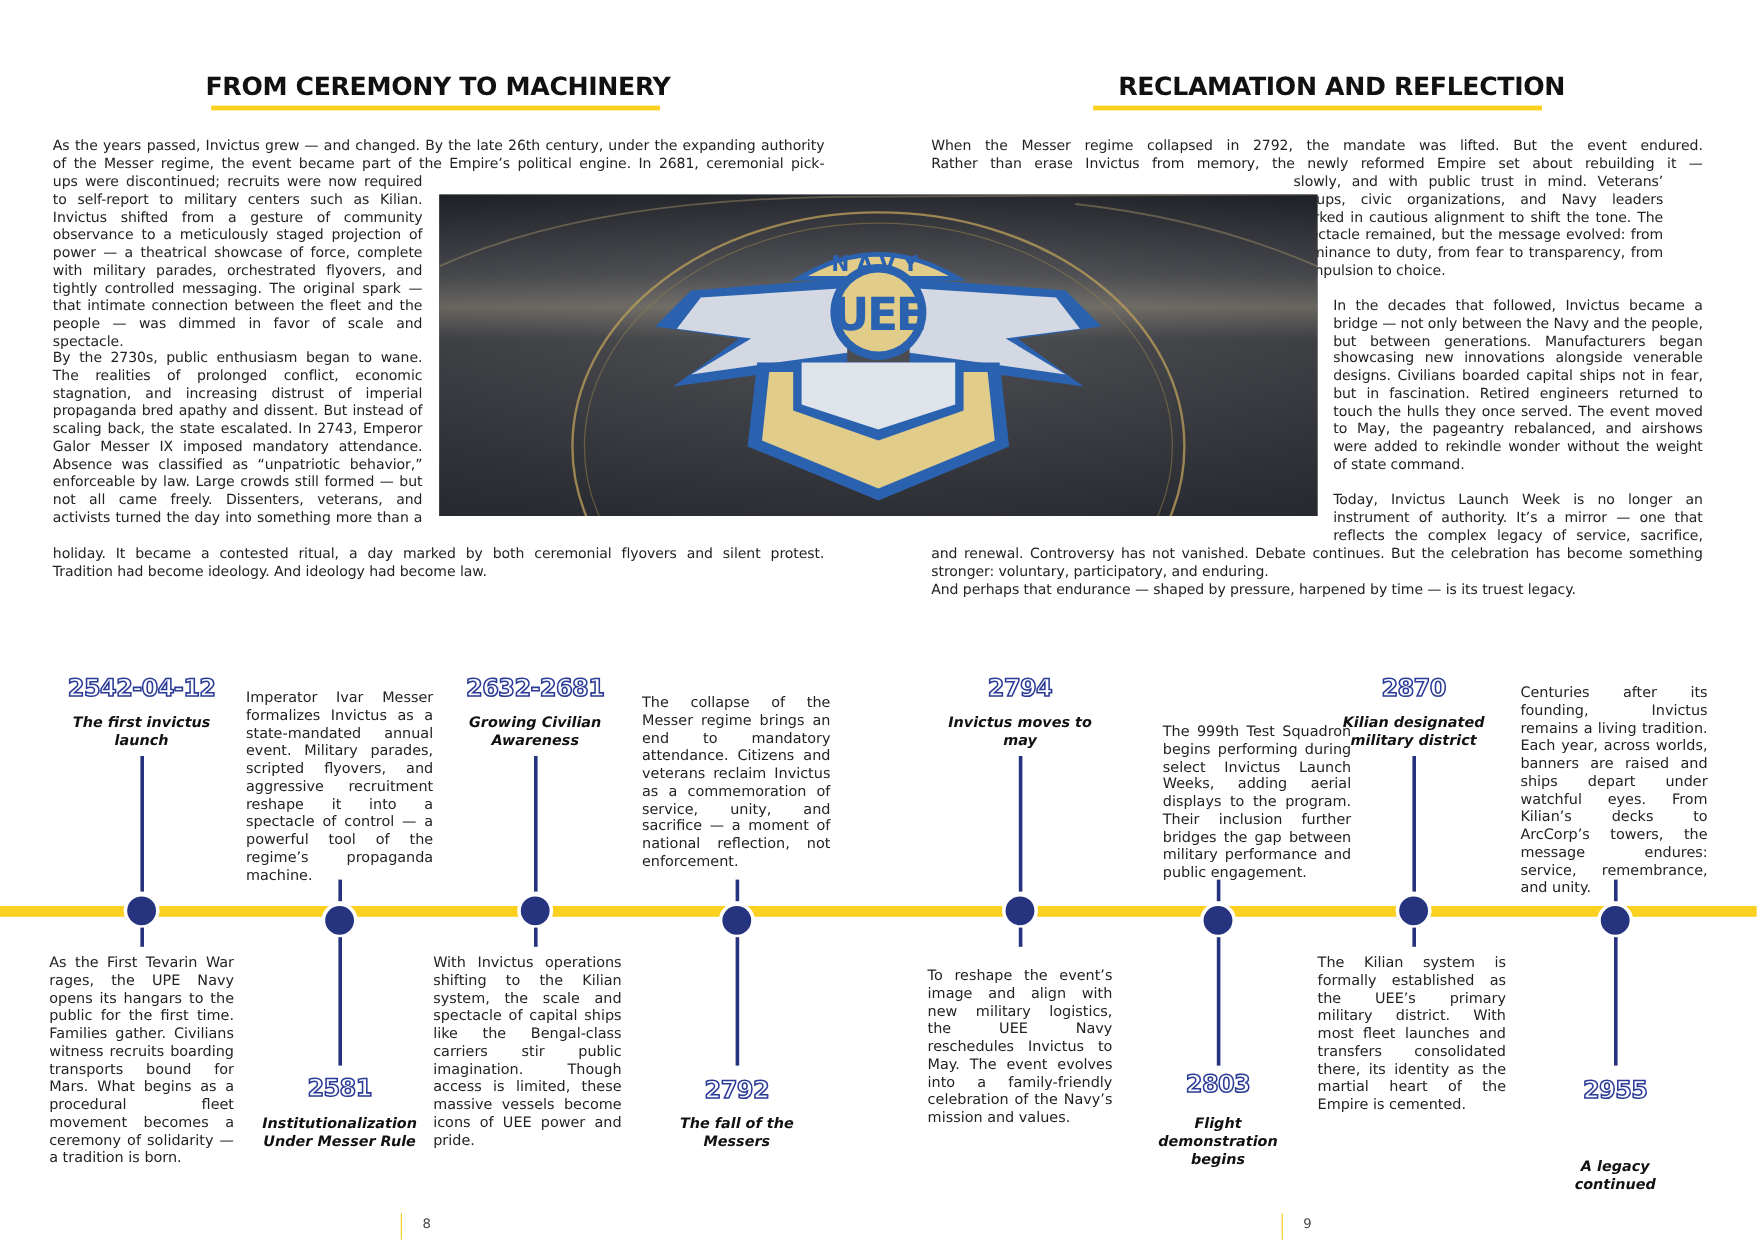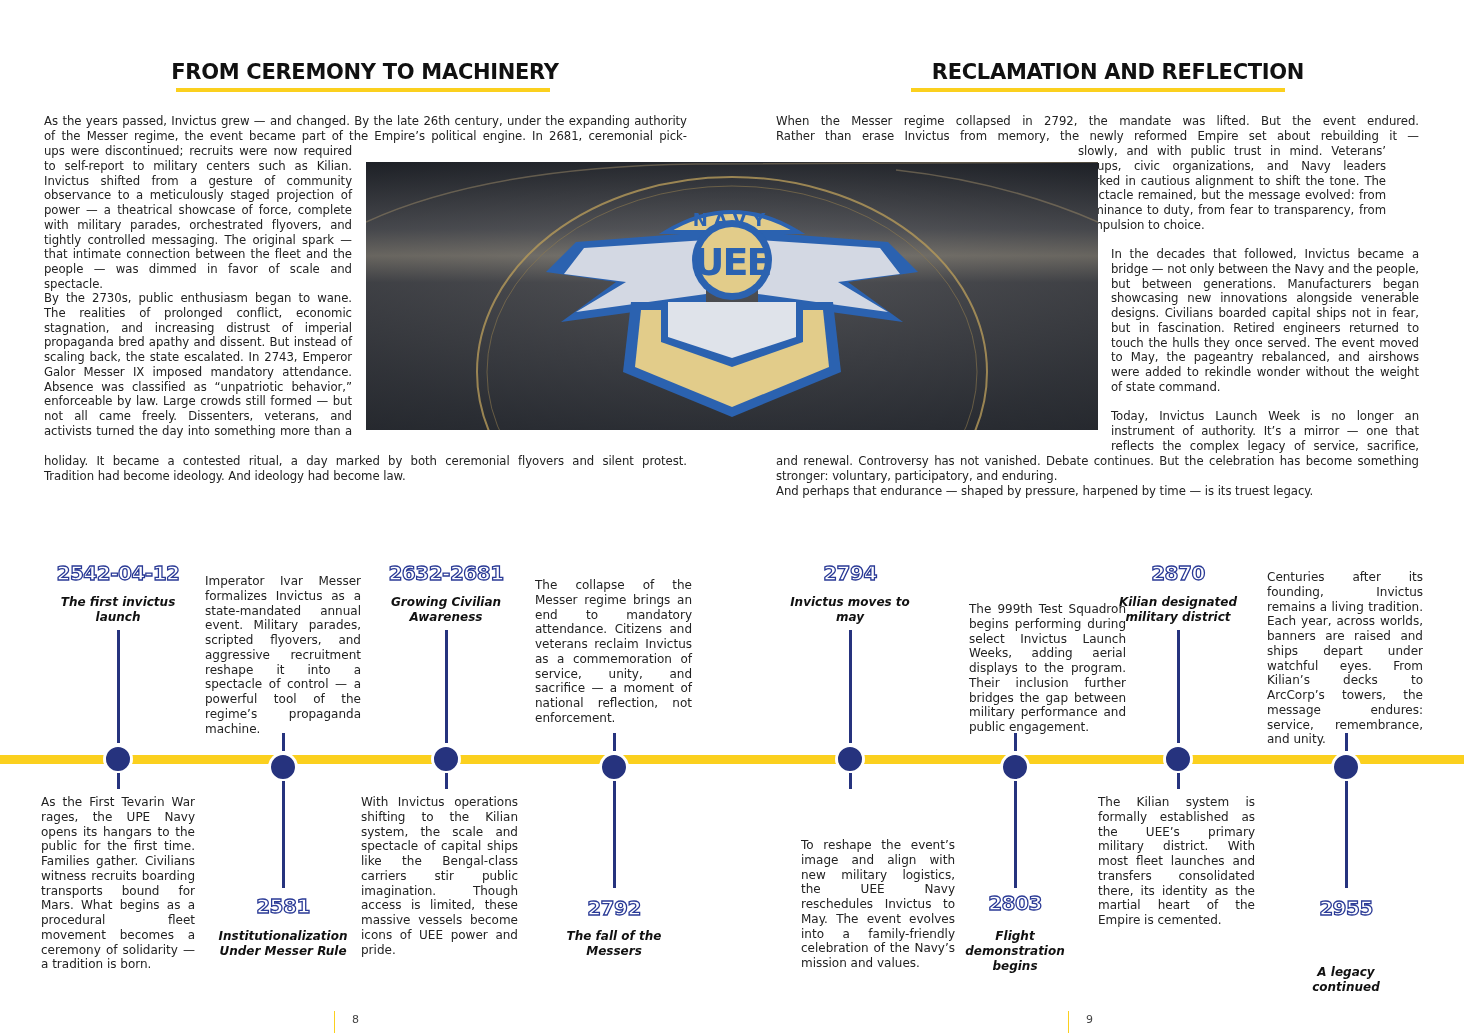--- a/index.html
+++ b/index.html
@@ -120,21 +120,21 @@
       <div class="year" style="width: 180px; left: 524px; top: 896px;">2792</div>
       <div class="caption" style="width: 120px; left: 554px; top: 929px;">The fall of the Messers</div>
       <div class="tl-text" style="left: 535px; top: 578px; width: 157px;">The collapse of the Messer regime brings an end to mandatory attendance. Citizens and veterans reclaim Invictus as a commemoration of service, unity, and sacrifice — a moment of national reflection, not enforcement.</div>
     </div>
     <div>
       <div class="tl-dot" style="left: 835px; top: 744px;"></div>
       <div class="tl-stem" style="left: 849px; top: 630px; height: 113px;"></div>
       <div class="tl-stem" style="left: 849px; top: 773px; height: 16px;"></div>
       <div class="year" style="width: 180px; left: 760px; top: 561px;">2794</div>
       <div class="caption" style="width: 120px; left: 790px; top: 595px;">Invictus moves to may</div>
-      <div class="tl-text" style="left: 773px; top: 838px; width: 154px; margin-left: 28px;">To reshape the event’s image and align with new military logistics, the UEE Navy reschedules Invictus to May. The event evolves into a family-friendly celebration of the Navy’s mission and values.</div>
+      <div class="tl-text" style="left: 773px; top: 806px; width: 154px;">To reshape the event’s image and align with new military logistics, the UEE Navy reschedules Invictus to May. The event evolves into a family-friendly celebration of the Navy’s mission and values.</div>
     </div>
     <div>
       <div class="tl-dot" style="left: 1000px; top: 752px;"></div>
       <div class="tl-stem" style="left: 1014px; top: 733px; height: 18px;"></div>
       <div class="tl-stem" style="left: 1014px; top: 781px; height: 107px;"></div>
       <div class="year" style="width: 180px; left: 925px; top: 891px;">2803</div>
       <div class="caption" style="width: 120px; left: 955px; top: 929px;">Flight demonstration begins</div>
       <div class="tl-text" style="left: 969px; top: 578px; width: 157px; margin-top: 24px;">The 999th Test Squadron begins performing during select Invictus Launch Weeks, adding aerial displays to the program. Their inclusion further bridges the gap between military performance and public engagement.</div>
     </div>
     <div>

